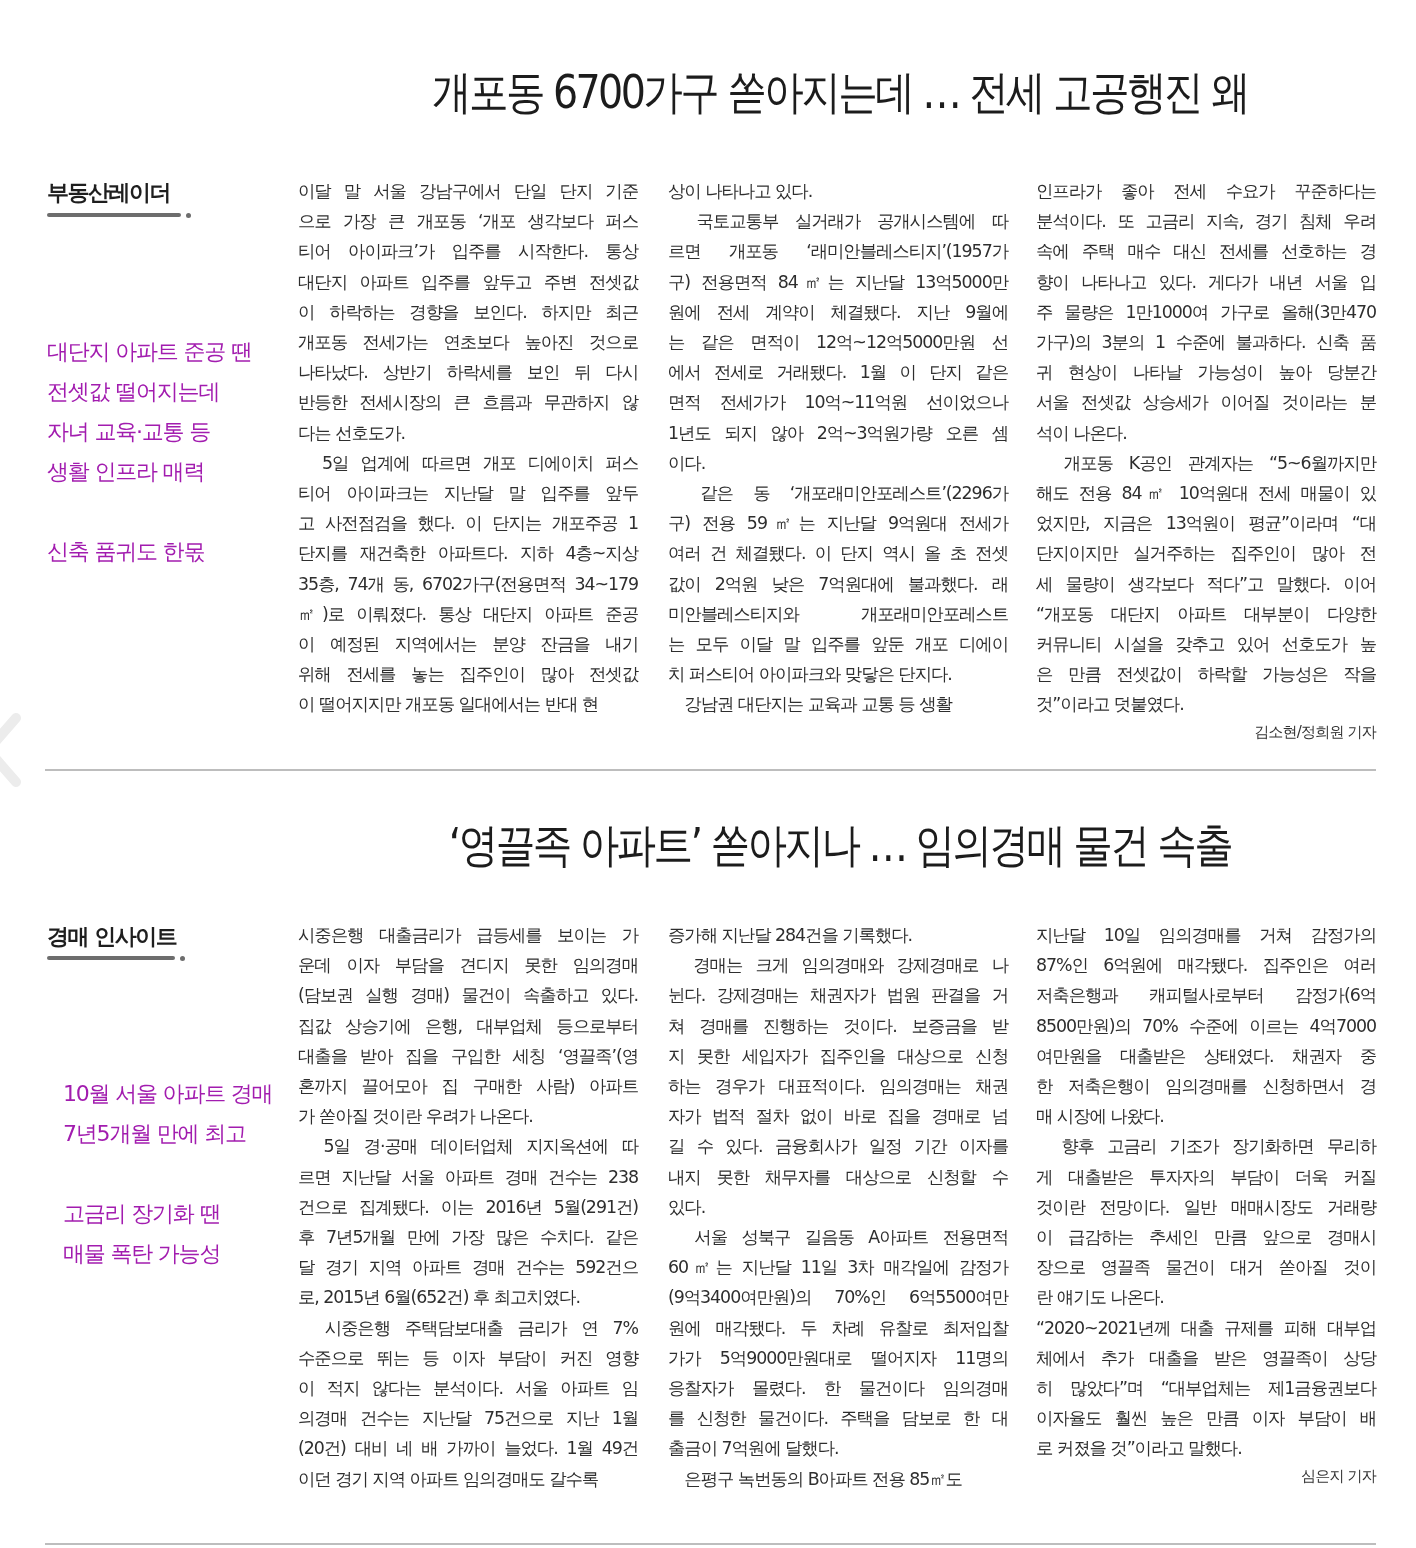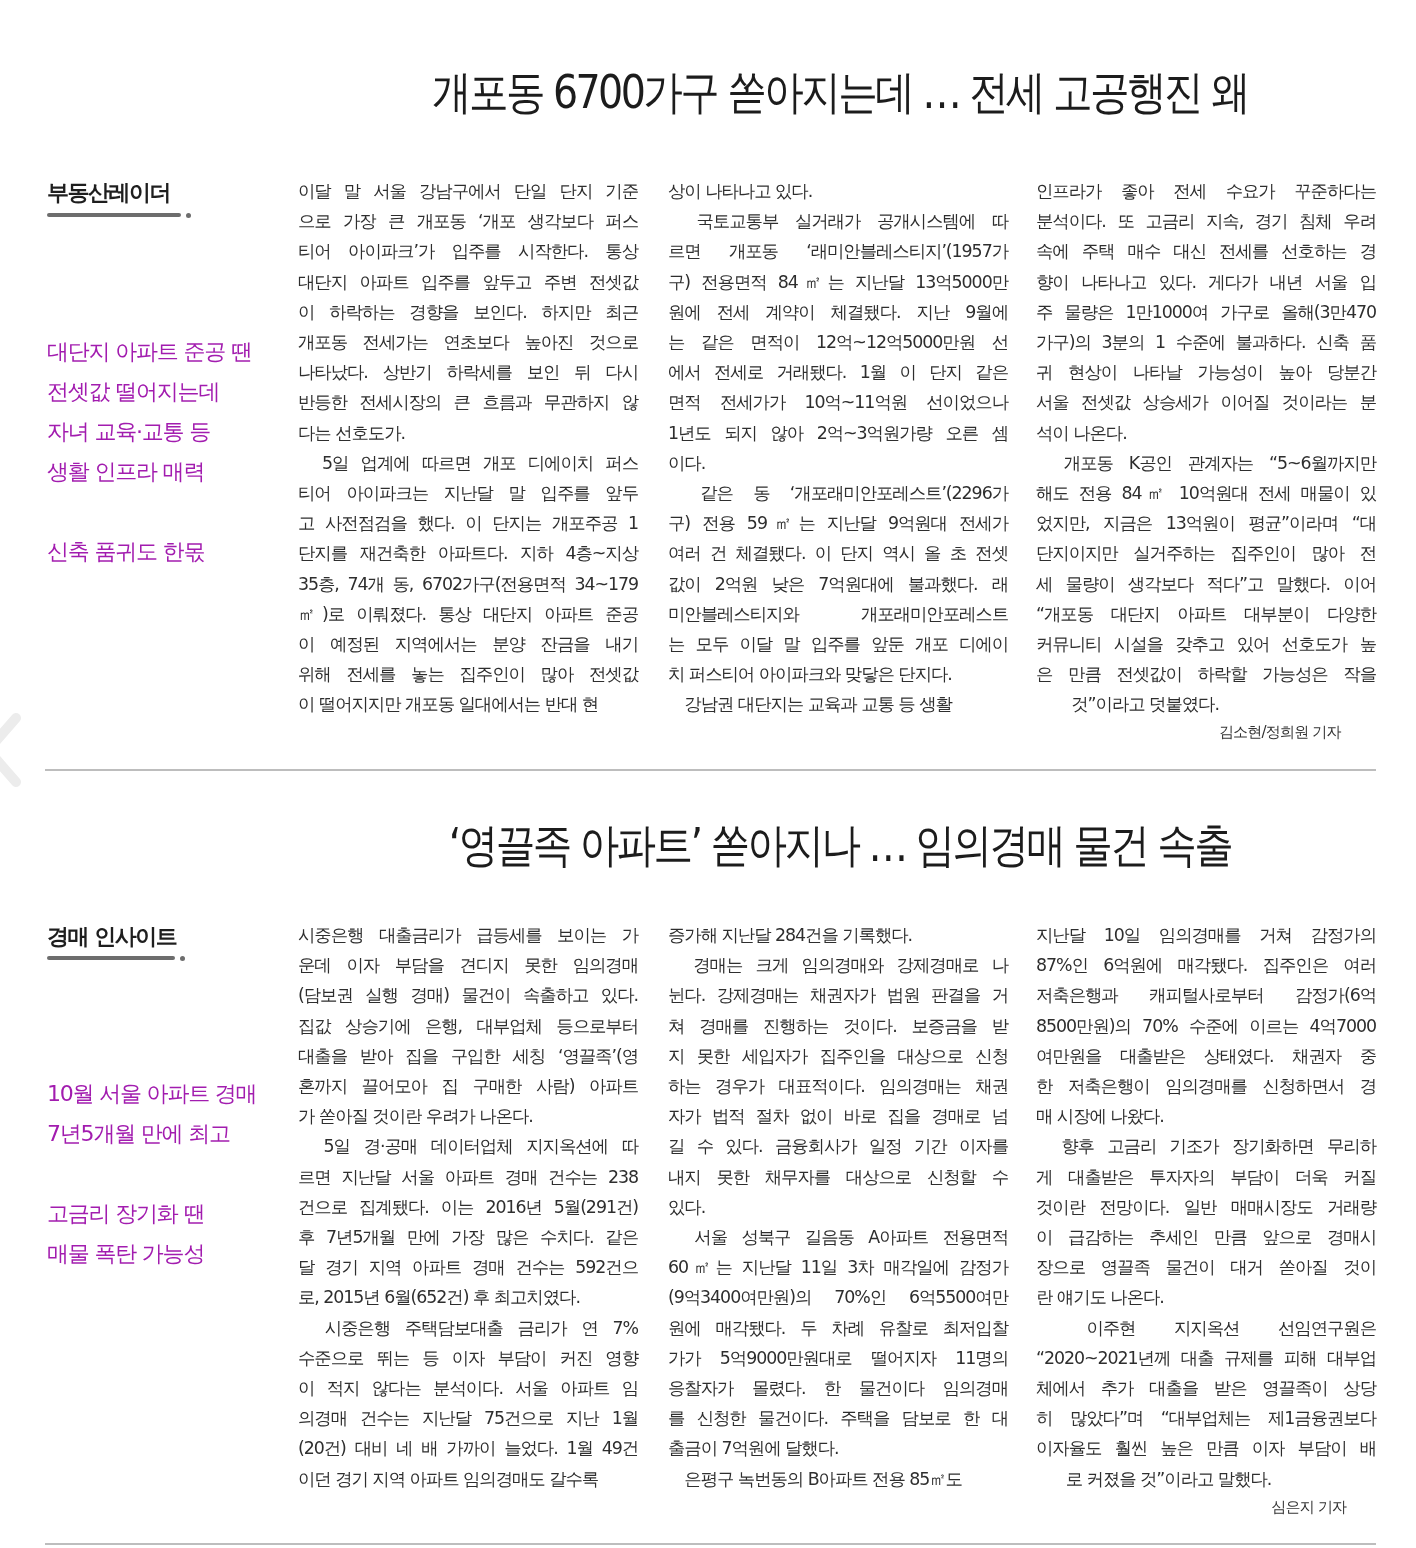--- a/index.html
+++ b/index.html
@@ -17,21 +17,21 @@
   .label-underline { position:absolute; left:47px; height:4px; background:#6d6d6d; border-radius:2px; }
   .label-dot { position:absolute; width:5px; height:5px; border-radius:50%; background:#6d6d6d; }
   .subheads { position:absolute; left:47px; width:240px; font-family:"DejaVu Sans","Liberation Sans",sans-serif;
               font-size:22px; letter-spacing:-1.2px; color:#a21caf; line-height:40px; }
   .subhead-group { margin-bottom:40px; }
   .subhead-line { display:block; white-space:nowrap; }
   .col { position:absolute; width:340px; font-family:"DejaVu Sans","Liberation Sans",sans-serif;
          font-size:17.4px; letter-spacing:-1.05px; line-height:30.2px; color:#2e2e2e; }
   .col .ln { display:block; white-space:nowrap; overflow:visible; text-align:justify; text-align-last:justify; }
   .col .ln.last { text-align-last:left; }
-  .col .ln.byline-row { text-align-last:left; display:flex; justify-content:center; }
+  .col .ln.byline-row { text-align-last:left; display:flex; justify-content:space-between; }
   .byline { font-size:15px; letter-spacing:-0.8px; color:#333;margin-top:28px; }
   .divider { position:absolute; left:45px; width:1331px; height:2px; background:#bdbdbd; }
 </style>
 </head>
 <body>
 
 <div class="nav-prev">
   <svg viewBox="0 0 60 100">
     <polyline points="34,18 6,50 34,82" fill="none" stroke="#ececec" stroke-width="10" stroke-linecap="round" stroke-linejoin="round"></polyline>
   </svg>
@@ -123,21 +123,21 @@
 
 <div class="divider" style="top:769px;"></div>
 
 <section class="article" style="top:0;">
   <h1 class="headline" style="top:815px;">‘영끌족 아파트’ 쏟아지나 … 임의경매 물건 속출</h1>
 
   <div class="section-label" style="top:922px;">경매 인사이트</div>
   <div class="label-underline" style="top:956px;width:128px;"></div>
   <div class="label-dot" style="top:956px;left:180px;"></div>
 
-  <div class="subheads" style="top:1074px;">
+  <div class="subheads" style="top:1074px;margin-left:16px;">
     <div class="subhead-group">
       <span class="subhead-line">10월 서울 아파트 경매</span>
       <span class="subhead-line">7년5개월 만에 최고</span>
     </div>
     <div class="subhead-group">
       <span class="subhead-line">고금리 장기화 땐</span>
       <span class="subhead-line">매물 폭탄 가능성</span>
     </div>
   </div>
 
@@ -190,21 +190,20 @@
       <span class="ln">8500만원)의 70% 수준에 이르는 4억7000</span>
       <span class="ln">여만원을 대출받은 상태였다. 채권자 중</span>
       <span class="ln">한 저축은행이 임의경매를 신청하면서 경</span>
       <span class="ln last">매 시장에 나왔다.</span>
       <span class="ln">　향후 고금리 기조가 장기화하면 무리하</span>
       <span class="ln">게 대출받은 투자자의 부담이 더욱 커질</span>
       <span class="ln">것이란 전망이다. 일반 매매시장도 거래량</span>
       <span class="ln">이 급감하는 추세인 만큼 앞으로 경매시</span>
       <span class="ln">장으로 영끌족 물건이 대거 쏟아질 것이</span>
       <span class="ln last">란 얘기도 나온다.</span>
-      <span class="ln">　이주현 지지옥션 선임연구원은</span>
       <span class="ln">“2020~2021년께 대출 규제를 피해 대부업</span>
       <span class="ln">체에서 추가 대출을 받은 영끌족이 상당</span>
       <span class="ln">히 많았다”며 “대부업체는 제1금융권보다</span>
       <span class="ln">이자율도 훨씬 높은 만큼 이자 부담이 배</span>
       <span class="ln byline-row">
         <span>로 커졌을 것”이라고 말했다.</span>
         <span class="byline">심은지 기자</span>
       </span>
     </div>
 </section>

